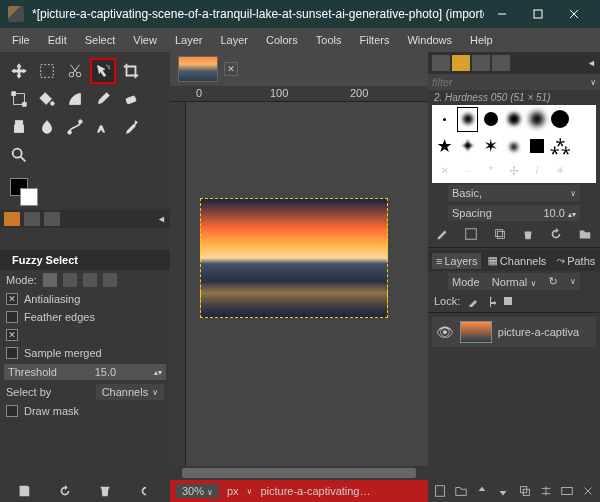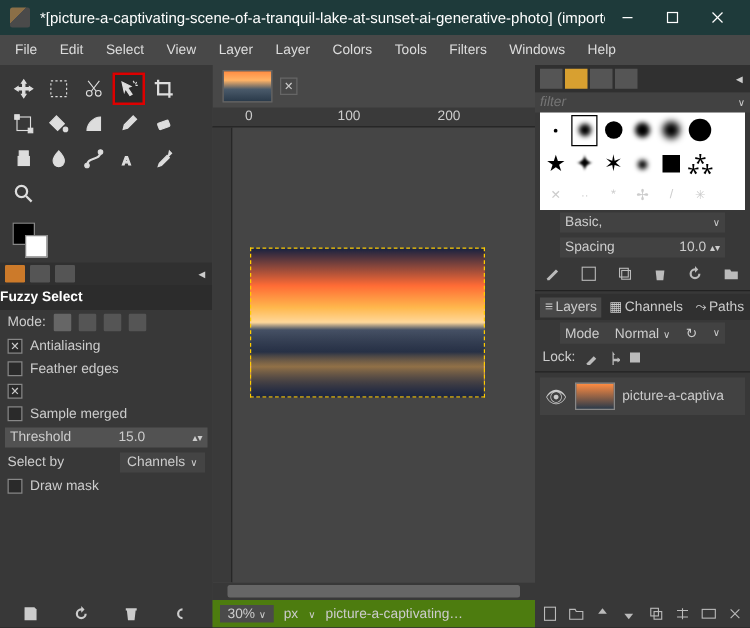--- a/index.html
+++ b/index.html
@@ -15,21 +15,21 @@
 .toolbox { padding:6px; display:grid; grid-template-columns:repeat(6,26px); gap:2px; }
 .tool { width:26px; height:26px; display:flex; align-items:center; justify-content:center; cursor:pointer; color:#ddd; }
 .tool.active { border:2px solid #d00; background:#2a2a2a; }
 .tool svg { width:18px; height:18px; fill:#ddd; stroke:#ddd; }
 .swatches { padding:4px 10px; height:36px; position:relative; }
 .swatch-fg { position:absolute; width:18px; height:18px; background:#000; border:1px solid #888; }
 .swatch-bg { position:absolute; width:18px; height:18px; background:#fff; border:1px solid #888; left:20px; top:14px; }
 .tabrow { background:#303030; height:18px; display:flex; align-items:center; padding:0 4px; gap:4px; }
 .tabicon { width:16px; height:14px; background:#555; border-radius:1px; }
 .tabicon.accent { background:#cc7a2a; }
-.tool-title { background:#2c2c2c; padding:4px 0; font-weight:bold; color:#fff; }
+.tool-title { background:#2c2c2c; padding:4px 12px; font-weight:bold; color:#fff;margin-top:22px; }
 .options { flex:1; overflow:auto; padding:0; }
 .opt-row { display:flex; align-items:center; padding:3px 6px; gap:6px; }
 .chk { width:12px; height:12px; border:1px solid #888; background:#2a2a2a; display:flex; align-items:center; justify-content:center; font-size:9px; color:#ccc; }
 .slider-row { display:flex; align-items:center; background:#525252; margin:2px 4px; padding:2px 4px; justify-content:space-between; }
 .sel-row { display:flex; align-items:center; padding:2px 6px; gap:6px; justify-content:space-between; }
 .dropdown { background:#444; padding:2px 6px; display:flex; align-items:center; gap:4px; }
 .botbar { height:22px; display:flex; align-items:center; justify-content:space-around; padding:0 4px; }
 .botbar svg { width:14px; height:14px; fill:#ccc; }
 .canvas-area { flex:1; background:#484848; display:flex; flex-direction:column; position:relative; }
 .thumbstrip { height:34px; display:flex; align-items:center; gap:6px; padding:4px 8px; }
@@ -37,21 +37,21 @@
 .closex { width:14px; height:14px; border:1px solid #666; display:flex; align-items:center; justify-content:center; font-size:9px; cursor:pointer; }
 .ruler-h { height:16px; background:#3a3a3a; border-bottom:1px solid #222; position:relative; font-size:8px; color:#aaa; }
 .ruler-h span { position:absolute; top:1px; }
 .canvas-body { flex:1; display:flex; overflow:hidden; }
 .ruler-v { width:16px; background:#3a3a3a; border-right:1px solid #222; }
 .canvas-inner { flex:1; background:#454545; position:relative; overflow:hidden; }
 .image { position:absolute; left:14px; top:96px; width:188px; height:120px; border:1px dashed #ffcc00; background:linear-gradient(to bottom,#1a2340 0%,#ff6b35 25%,#ffb84d 40%,#ffd89b 50%,#4a5568 55%,#2d3748 70%,#ffb84d 80%,#2d3748 100%); }
 .image::before { content:''; position:absolute; bottom:0; left:0; right:0; height:50%; background:linear-gradient(to top,rgba(26,35,64,0.8),transparent); }
 .scroll-h { height:14px; background:#383838; display:flex; align-items:center; }
 .scroll-thumb { height:10px; background:#666; margin:0 12px; flex:1; border-radius:2px; }
-.status { height:22px; background:#4d7c0f; display:flex; align-items:center; padding:0 6px; gap:8px; }
+.status { height:22px; background:#b91c1c; display:flex; align-items:center; padding:0 6px; gap:8px; }
 .status .zoom { background:#4a4a4a; padding:1px 6px; }
 .right { width:172px; background:#383838; display:flex; flex-direction:column; }
 .r-tabs { height:22px; display:flex; align-items:center; padding:0 4px; gap:2px; background:#303030; }
 .r-tab { width:18px; height:16px; background:#555; }
 .r-tab.accent { background:#d8a030; }
 .filter-row { display:flex; align-items:center; padding:2px 4px; background:#424242; }
 .filter-row input { flex:1; background:#424242; border:none; color:#888; font-style:italic; outline:none; }
 .brush-label { padding:2px 6px; font-style:italic; color:#aaa; font-size:10px; }
 .brush-grid { background:#fff; margin:0 4px; padding:2px; display:grid; grid-template-columns:repeat(7,1fr); gap:2px; height:78px; }
 .brush-cell { display:flex; align-items:center; justify-content:center; }
@@ -308,20 +308,21 @@
       <div class="r-tab accent"></div>
       <div class="r-tab"></div>
       <div class="r-tab"></div>
       <div style="flex:1"></div>
       <span style="font-size:9px">◄</span>
     </div>
     <div class="filter-row">
       <input placeholder="filter" style="">
       <span class="caret">∨</span>
     </div>
+    <div class="brush-label">2. Hardness 050 (51 × 51)</div>
     <div class="brush-grid">
       <div class="brush-cell">
           <div class="bdot" style="width:3px;height:3px"></div>
         </div>
       <div class="brush-cell sel">
           <div class="bdot" style="width:10px;height:10px;filter:blur(2px)"></div>
         </div>
       <div class="brush-cell">
           <div class="bdot" style="width:14px;height:14px"></div>
         </div>

